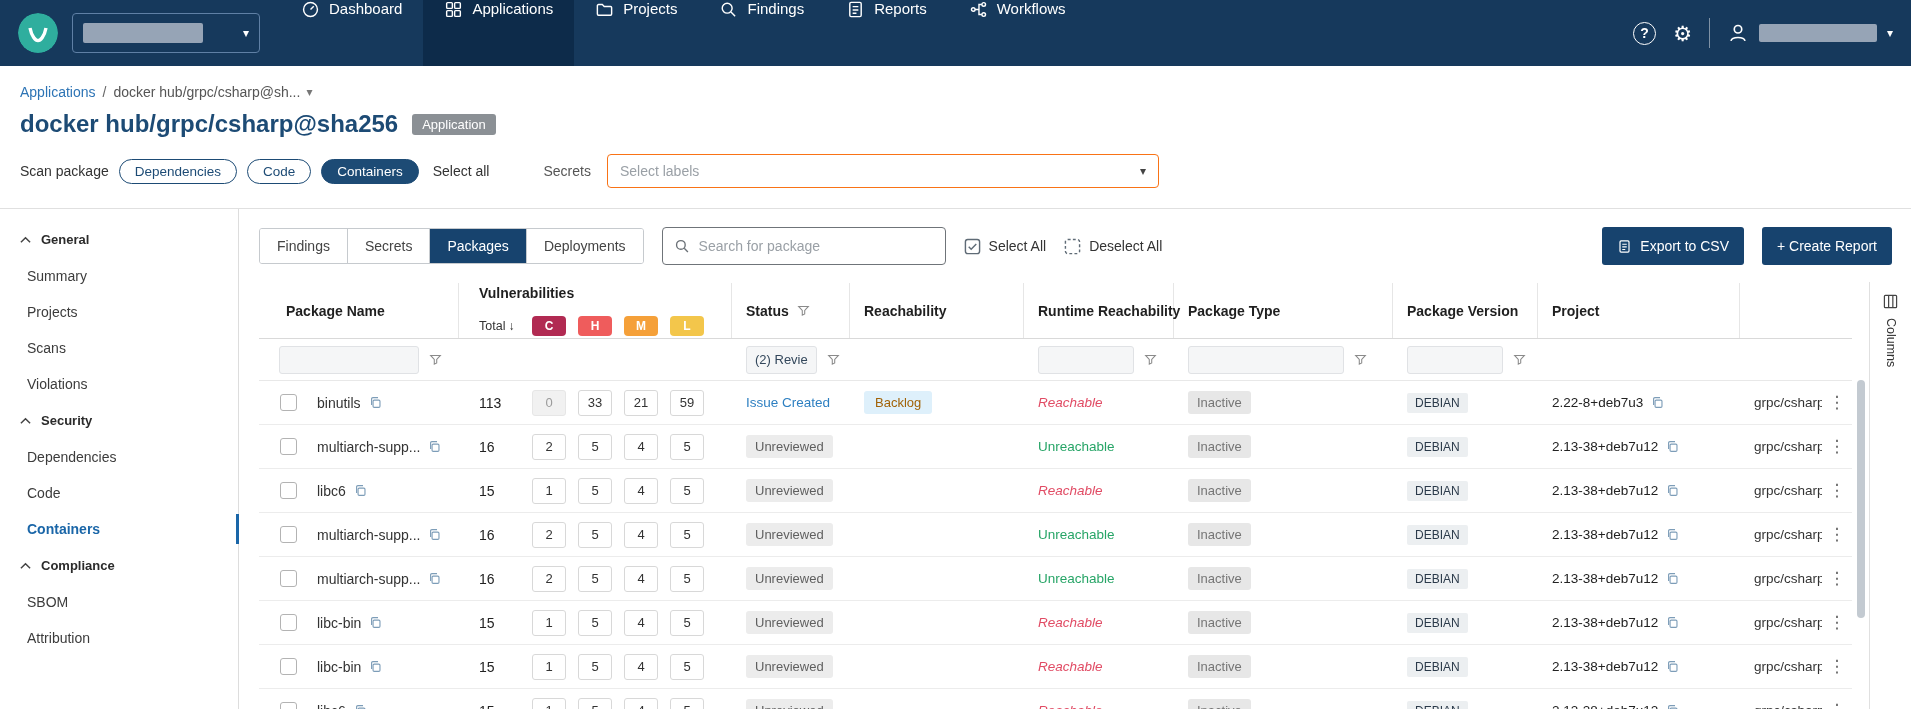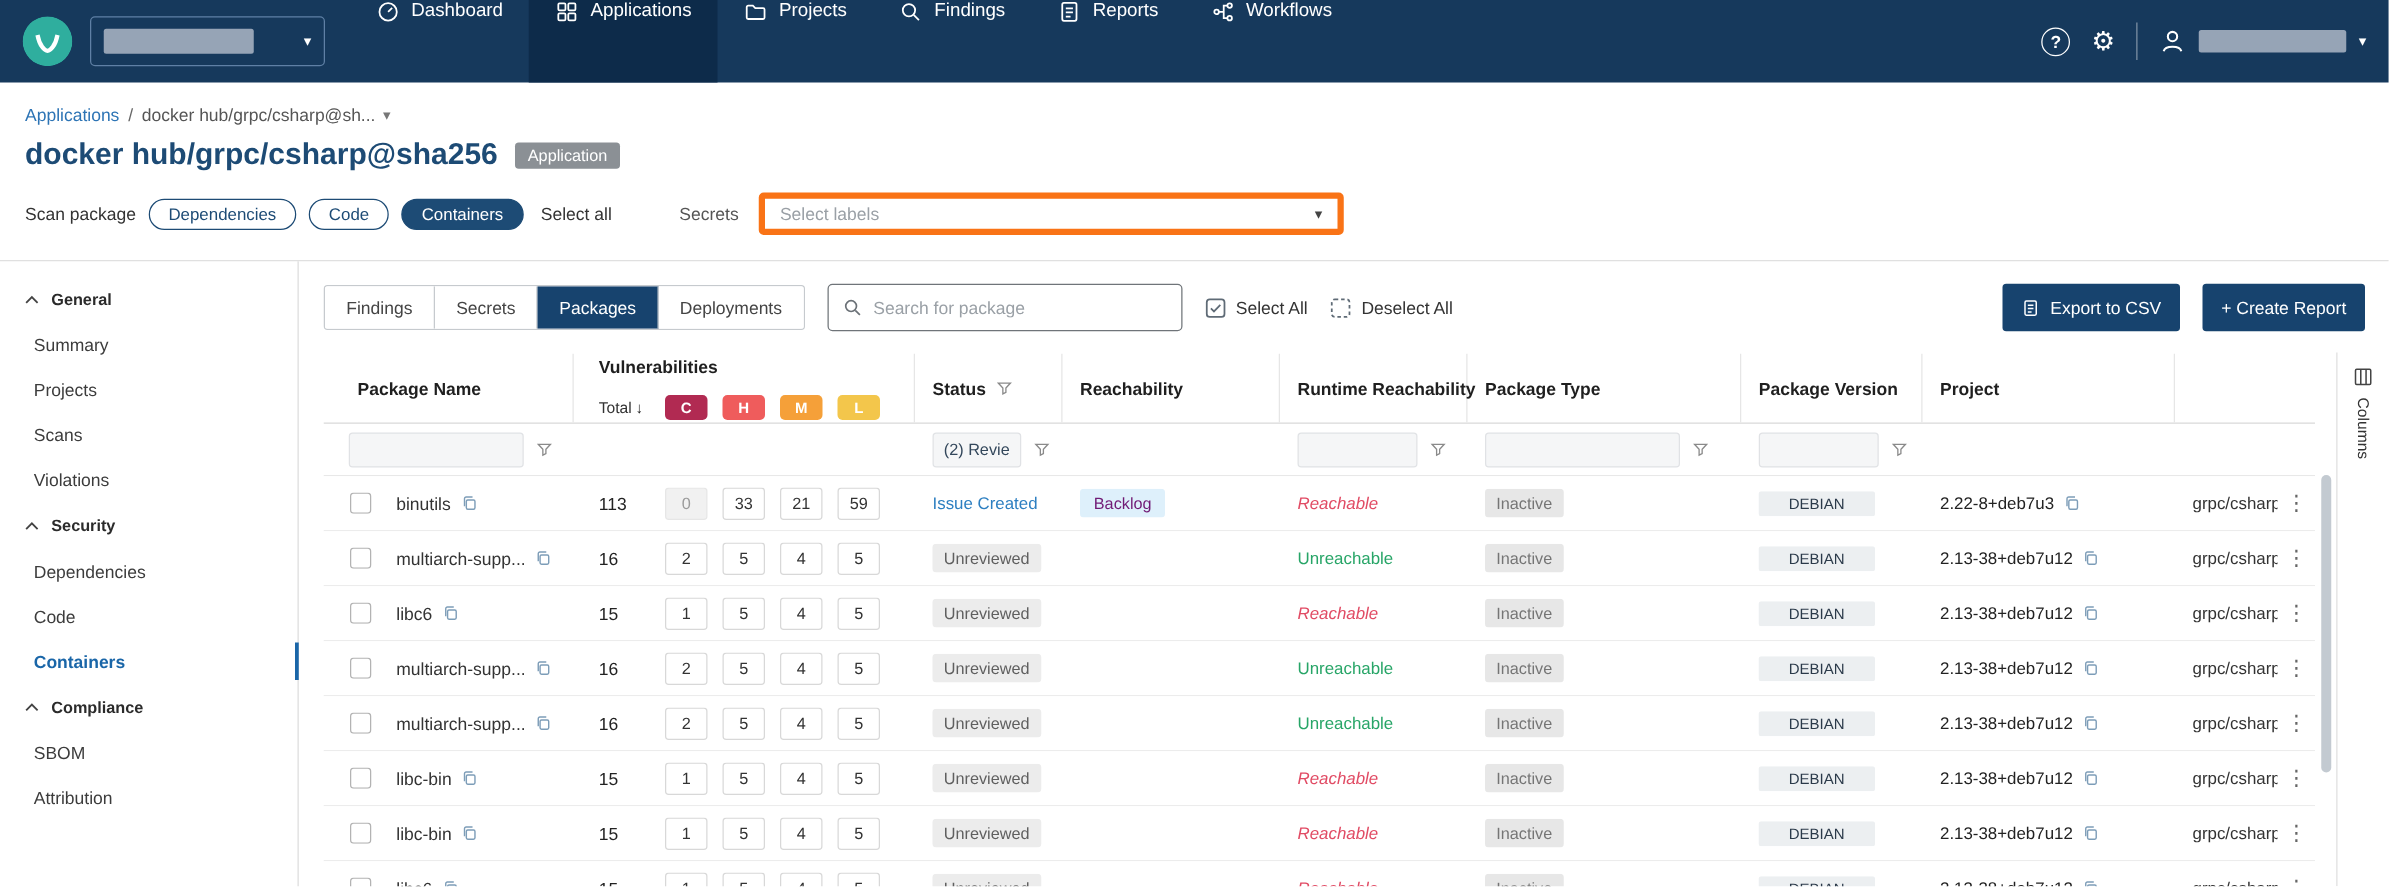--- a/index.html
+++ b/index.html
@@ -33,21 +33,21 @@
   .bc-current .chev{color:#777;}
   .title-row{padding:10px 20px 0;display:flex;align-items:center;gap:14px;}
   .page-title{font-size:24px;font-weight:bold;color:#1d4b75;}
   .app-badge{background:#8b9095;color:#fff;font-size:13px;padding:3px 10px;border-radius:3px;}
   .scan-row{padding:16px 20px 20px;display:flex;align-items:center;gap:10px;font-size:14px;color:#333;}
   .pill{border:1.5px solid #1d4b75;color:#1d4b75;background:#fff;border-radius:15px;padding:4px 15px;
     font-size:13.5px;cursor:pointer;font-family:inherit;white-space:nowrap;}
   .pill.sel{background:#1d4b75;color:#fff;}
   .select-all-link{margin-left:4px;cursor:pointer;}
   .labels-group{margin-left:44px;display:flex;align-items:center;gap:16px;color:#555;}
-  .labels-select{width:468px;height:34px;border:5px solid #f97316;border-radius:4px;background:#fff;
+  .labels-select{width:552px;height:34px;border:1px solid #f97316;border-radius:4px;background:#fff;
     display:flex;align-items:center;justify-content:space-between;padding:0 12px;cursor:pointer;gap:36px;}
   .labels-select .ph{color:#9aa0a6;font-size:14px;}
   .labels-select .chev{color:#444;}
 
   
   .content{display:flex;border-top:1px solid #e0e0e0;height:501px;}
   .sidebar{width:239px;border-right:1px solid #ddd;padding-top:12px;flex:0 0 auto;}
   .side-header{display:flex;align-items:center;gap:10px;padding:11px 20px;font-size:13px;font-weight:bold;color:#2b2b2b;cursor:pointer;}
   .side-item{padding:10px 20px 10px 27px;font-size:14px;color:#3c3c3c;cursor:pointer;position:relative;white-space:nowrap;}
   .side-item.active{color:#1a66a8;font-weight:bold;}
@@ -101,25 +101,25 @@
   .c-check{padding-left:21px;}
   .checkbox{width:17px;height:17px;border:1.5px solid #b3b3b3;border-radius:3px;background:#fff;display:inline-block;cursor:pointer;flex:0 0 auto;}
   .copy{color:#7d9db8;cursor:pointer;flex:0 0 auto;}
   .c-vulns{padding-left:20px;display:flex;align-items:center;}
   .vtotal{width:53px;font-size:14px;color:#222;}
   .count-box{width:34px;height:26px;border:1px solid #d8d8d8;border-radius:3px;background:#fff;
     display:flex;align-items:center;justify-content:center;font-size:13px;color:#333;margin-right:12px;}
   .count-box.muted{background:#f1f1f1;color:#9b9b9b;border-color:#e6e6e6;}
   .status-link{color:#2d7fc1;font-size:13.5px;cursor:pointer;}
   .status-chip{background:#ececec;color:#5f5f5f;font-size:13px;padding:4px 9px;border-radius:3px;}
-  .chip-blue{background:#def0fb;color:#701a75;font-size:13px;padding:4px 11px;border-radius:3px;}
+  .chip-blue{background:#def0fb;color:#a16207;font-size:13px;padding:4px 11px;border-radius:3px;}
   .reach-red{color:#e14b64;font-size:13.5px;font-style:italic;}
   .reach-green{color:#27a567;font-size:13.5px;}
   .chip-gray{background:#e7e7e7;color:#757575;font-size:13px;padding:4px 9px;border-radius:3px;}
-  .chip-type{background:#eceff1;color:#2b3a4a;font-size:12px;padding:3px 24px;border-radius:2px;}
+  .chip-type{background:#eceff1;color:#2b3a4a;font-size:12px;padding:3px 8px;border-radius:2px;}
   .ver{font-size:13.5px;color:#222;}
   .proj{font-size:13.5px;color:#333;}
   .kebab{color:#666;font-size:17px;cursor:pointer;justify-content:center;display:flex;align-items:center;height:100%;}
 
   
   .columns-strip{position:absolute;top:73px;right:0;bottom:0;width:42px;border-left:1px solid #e0e0e0;
     display:flex;flex-direction:column;align-items:center;padding-top:12px;gap:9px;cursor:pointer;}
   .columns-label{writing-mode:vertical-rl;font-size:12.5px;color:#333;}
   .vscroll{position:absolute;top:171px;right:46px;width:8px;bottom:6px;}
   .vthumb{width:8px;height:238px;background:#c3cad1;border-radius:4px;cursor:grab;}

